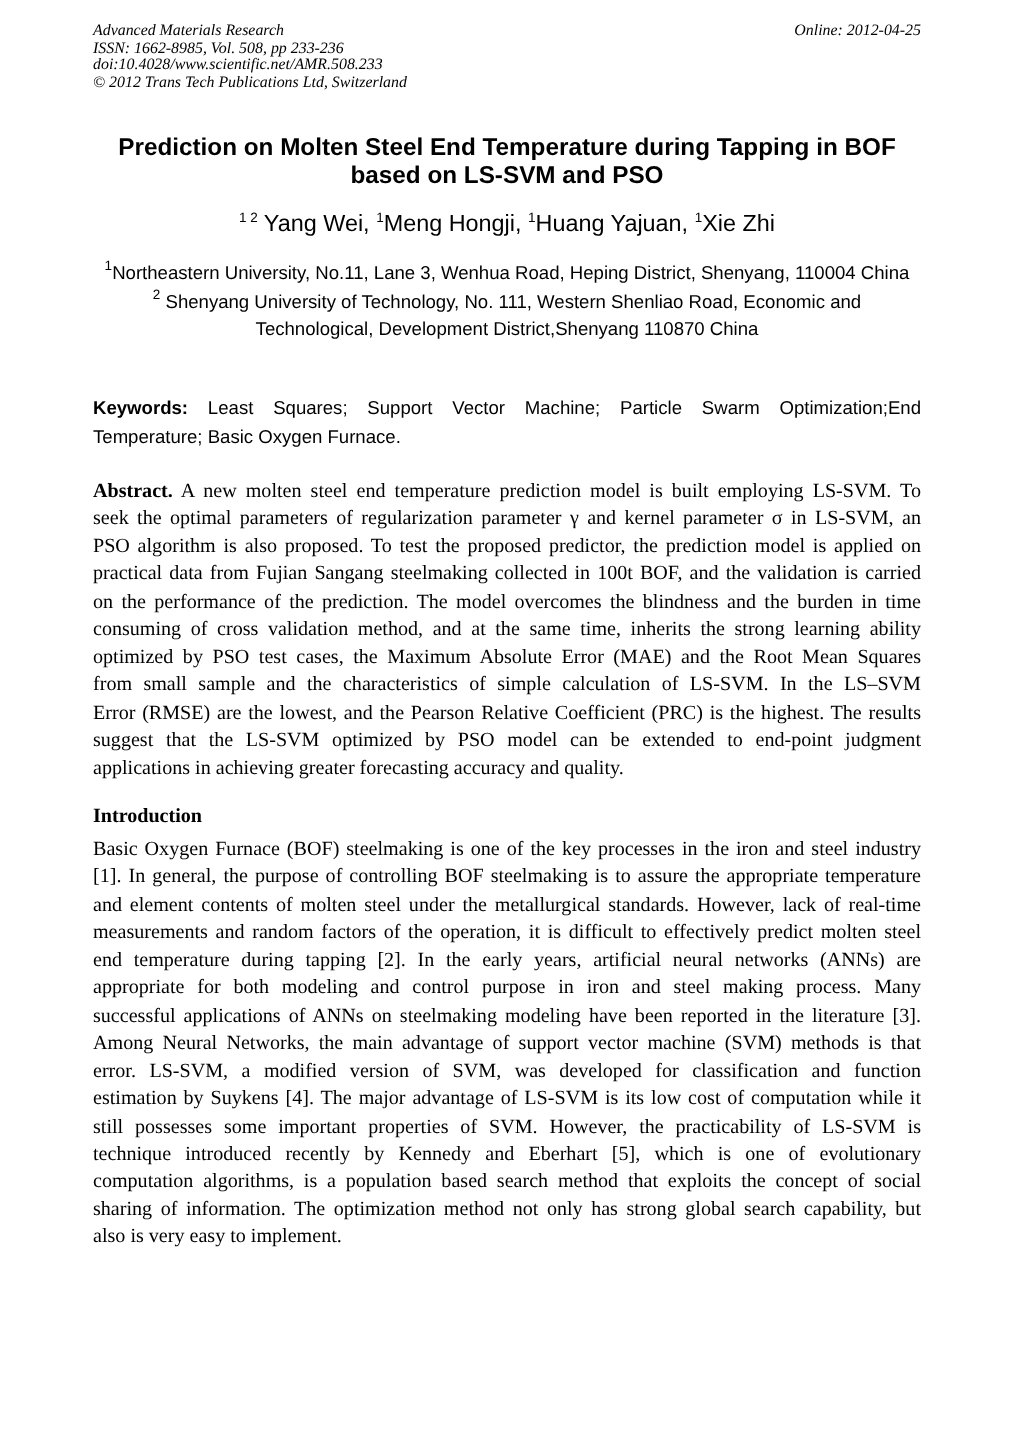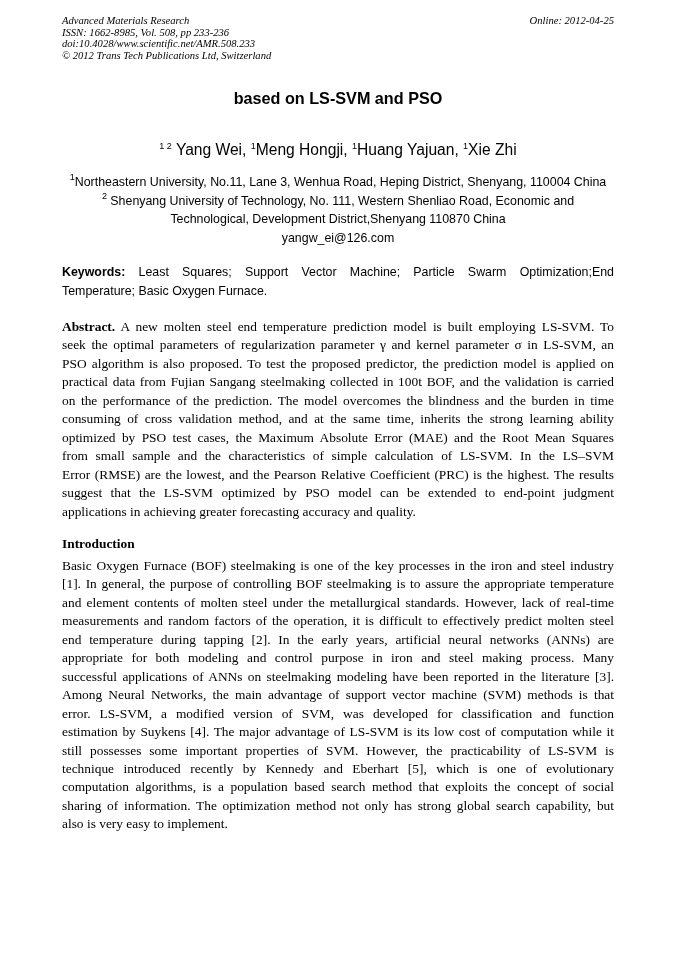--- a/index.html
+++ b/index.html
@@ -33,36 +33,36 @@
 
 <div class="hdr hdr-left">
   <div>Advanced Materials Research</div>
   <div>ISSN: 1662-8985, Vol. 508, pp 233-236</div>
   <div>doi:10.4028/www.scientific.net/AMR.508.233</div>
   <div>© 2012 Trans Tech Publications Ltd, Switzerland</div>
 </div>
 <div class="hdr hdr-right">Online: 2012-04-25</div>
 
 <div class="title">
+  <div>Prediction on Molten Steel End Temperature during Tapping in BOF</div>
   <div>based on LS-SVM and PSO</div>
 </div>
 
 <div class="authors">
   <sup>1 2</sup>
   <span>Yang Wei,</span>
   <sup>1</sup><span>Meng Hongji,</span>
   <sup>1</sup><span>Huang Yajuan,</span>
   <sup>1</sup><span>Xie Zhi</span>
 </div>
 
 <div class="aff">
   <div><sup>1</sup><span>Northeastern University, No.11, Lane 3, Wenhua Road, Heping District, Shenyang, 110004 China</span></div>
   <div><sup>2</sup><span> Shenyang University of Technology, No. 111, Western Shenliao Road, Economic and</span></div>
   <div>Technological, Development District,Shenyang 110870 China</div>
-  <div>yangw_ei@126.com</div>
 </div>
 
 <div class="kw">
   <span class="line"><b>Keywords:</b> <span>Least Squares; Support Vector Machine; Particle Swarm Optimization;End</span></span>
   <span class="line last">Temperature; Basic Oxygen Furnace.</span>
 </div>
 
 <div class="abstract">
   <span class="line"><b>Abstract.</b><span> A new molten steel end temperature prediction model is built employing LS-SVM. To</span></span>
   <span class="line">seek the optimal parameters of regularization parameter γ and kernel parameter σ in LS-SVM, an</span>

